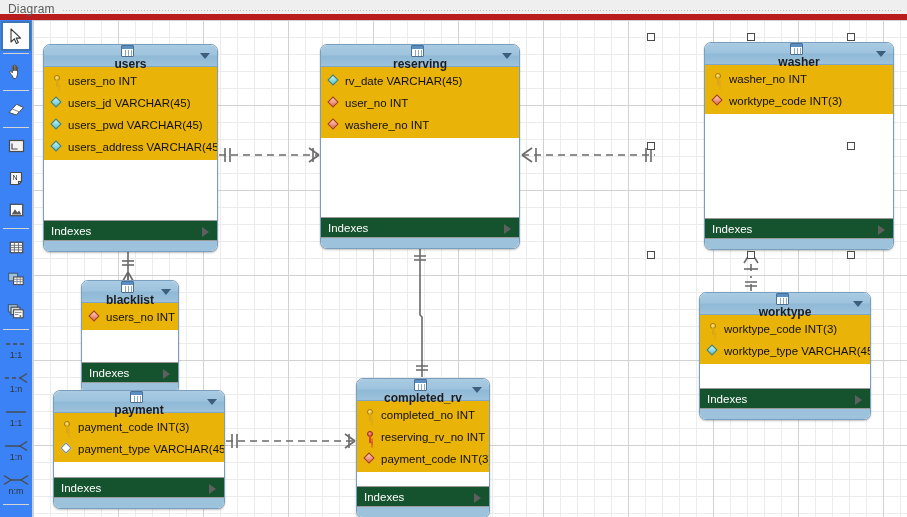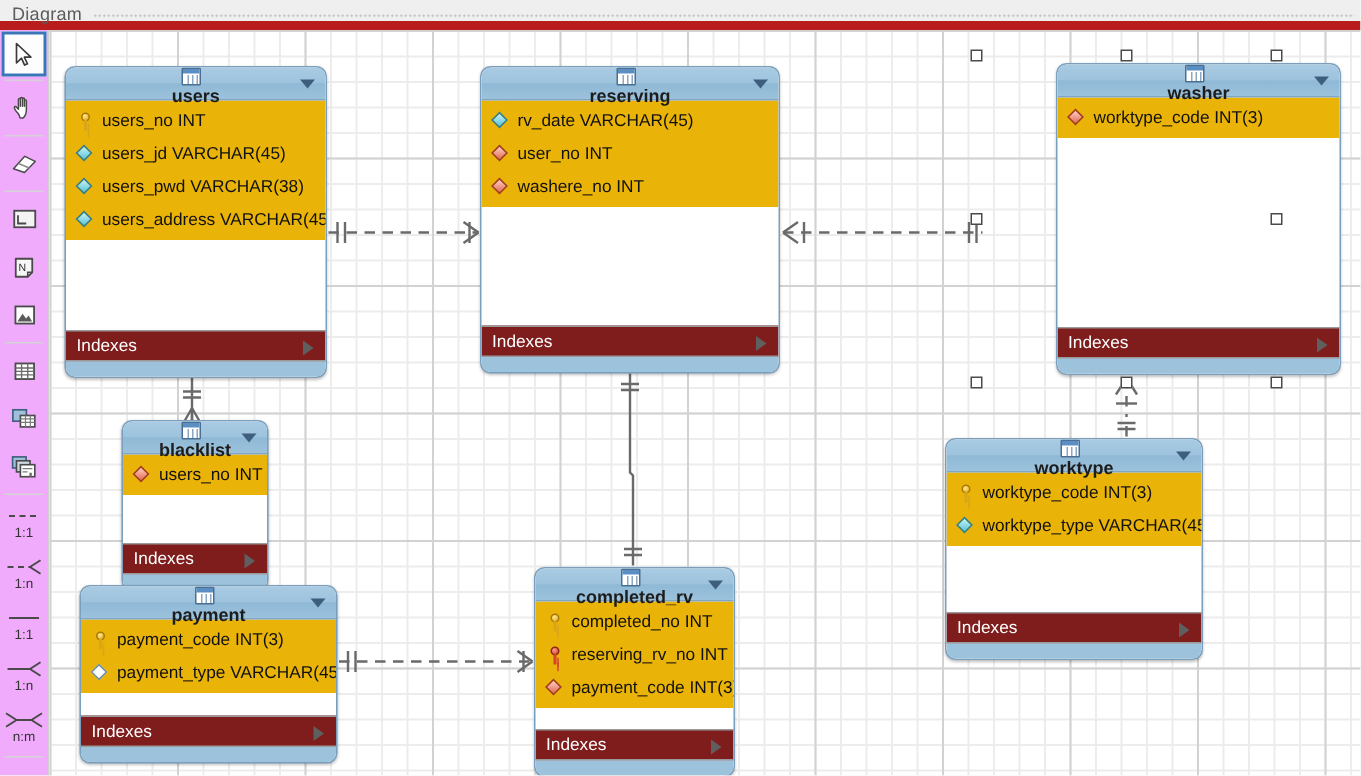--- a/index.html
+++ b/index.html
@@ -23,21 +23,21 @@
   }
   .titlebar .dots{
     position:absolute;left:62px;right:4px;top:9px;height:3px;
     background-image:radial-gradient(#c0c0c0 35%, transparent 38%);
     background-size:3px 3px;
   }
 
   
   .palette{
     position:absolute;left:0;top:20px;width:33px;height:497px;
-    background:#f0abfc;border-right:1px solid #cfcfcf;
+    background:#3b82f6;border-right:1px solid #cfcfcf;
     box-sizing:border-box;
   }
   .tool{
     position:relative;width:32px;height:32px;
     display:flex;align-items:center;justify-content:center;
     box-sizing:border-box;
   }
   .tool.sel{
     border:2px solid #3a76b8;background:#fdfdfd;
     width:30px;height:30px;margin:1px;
@@ -133,21 +133,21 @@
   .ci.dia{}
   .ci.dia:before{
     content:"";position:absolute;left:1px;top:1px;width:8px;height:8px;
     transform:rotate(45deg);box-sizing:border-box;border:1px solid #55707f;
   }
   .ci.dia-blue:before{background:linear-gradient(135deg,#c9f2f7,#55c4da);border-color:#2f7f93;}
   .ci.dia-red:before{background:linear-gradient(135deg,#ffcfc6,#e06a54);border-color:#a03a26;}
   .ci.dia-white:before{background:#ffffff;border-color:#6d8c99;}
 
   .idx{
-    height:21px;background:#7f1d1d;
+    height:21px;background:#14532d;
     border-top:1px solid #9a9a9a;border-bottom:1px solid #9a9a9a;
     display:flex;align-items:center;padding-left:7px;box-sizing:border-box;
     position:relative;
   }
   .idx-lbl{font-size:11.5px;color:#ffffff;}
   .idx-tri{
     position:absolute;right:8px;top:6px;width:0;height:0;
     border-top:5px solid transparent;border-bottom:5px solid transparent;
     border-left:7px solid #5f5f5f;
   }
@@ -342,21 +342,21 @@
             <div class="col">
               <span class="ci key-pk"></span>
               <span>users_no INT</span>
             </div>
             <div class="col">
               <span class="ci dia dia-blue"></span>
               <span>users_jd VARCHAR(45)</span>
             </div>
             <div class="col">
               <span class="ci dia dia-blue"></span>
-              <span>users_pwd VARCHAR(38)</span>
+              <span>users_pwd VARCHAR(45)</span>
             </div>
             <div class="col">
               <span class="ci dia dia-blue"></span>
               <span>users_address VARCHAR(45)</span>
             </div>
           </div>
           <div class="idx" style="position: absolute; left: 0px; right: 0px; bottom: 10px;">
             <span class="idx-lbl">Indexes</span>
             <span class="idx-tri"></span>
           </div>
@@ -388,20 +388,24 @@
           </div>
           <div class="foot" style="position: absolute; left: 0px; right: 0px; bottom: 0px;"></div>
         </div>
         <div class="tbl" style="left: 623px; top: 22px; width: 190px; height: 208px; margin-left: 48px;">
           <div class="tbl-hd">
             <span class="tbl-ico"></span>
             <span class="tbl-nm">washer</span>
             <span class="tbl-caret"></span>
           </div>
           <div class="cols">
+            <div class="col">
+              <span class="ci key-pk"></span>
+              <span>washer_no INT</span>
+            </div>
             <div class="col">
               <span class="ci dia dia-red"></span>
               <span>worktype_code INT(3)</span>
             </div>
           </div>
           <div class="idx" style="position: absolute; left: 0px; right: 0px; bottom: 10px;">
             <span class="idx-lbl">Indexes</span>
             <span class="idx-tri"></span>
           </div>
           <div class="foot" style="position: absolute; left: 0px; right: 0px; bottom: 0px;"></div>
@@ -427,21 +431,21 @@
               <span class="ci dia dia-red"></span>
               <span>users_no INT</span>
             </div>
           </div>
           <div class="idx" style="position: absolute; left: 0px; right: 0px; bottom: 10px;">
             <span class="idx-lbl">Indexes</span>
             <span class="idx-tri"></span>
           </div>
           <div class="foot" style="position: absolute; left: 0px; right: 0px; bottom: 0px;"></div>
         </div>
-        <div class="tbl" style="left: 597px; top: 272px; width: 172px; height: 148px;">
+        <div class="tbl" style="left: 666px; top: 272px; width: 172px; height: 128px;">
           <div class="tbl-hd">
             <span class="tbl-ico"></span>
             <span class="tbl-nm">worktype</span>
             <span class="tbl-caret"></span>
           </div>
           <div class="cols">
             <div class="col">
               <span class="ci key-pk"></span>
               <span>worktype_code INT(3)</span>
             </div>

